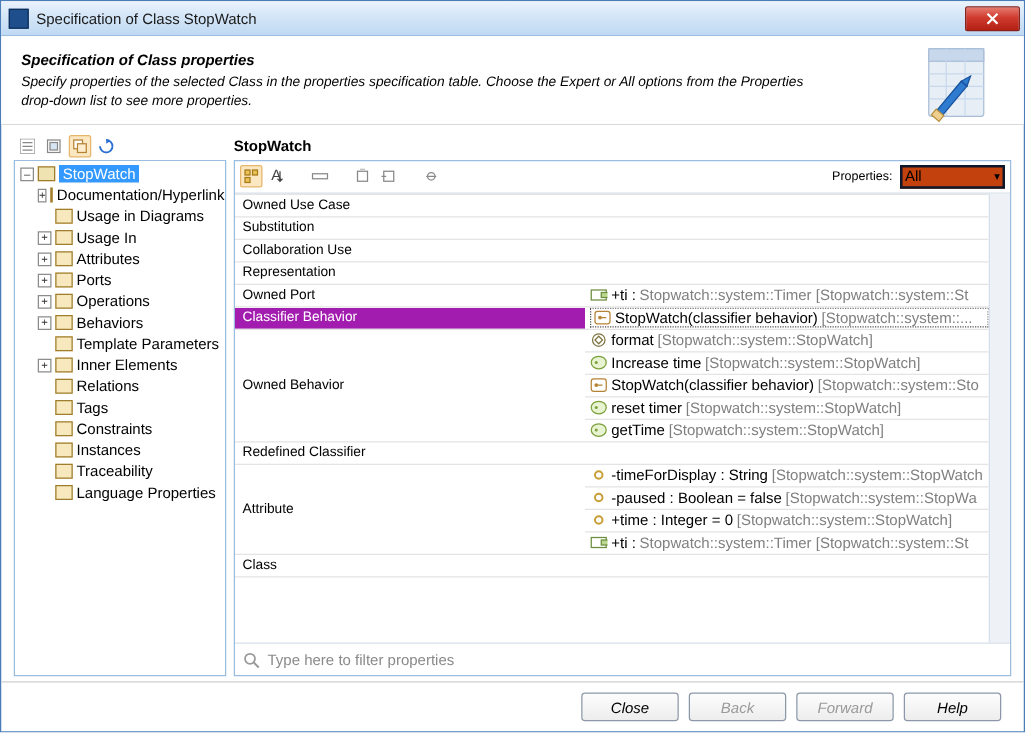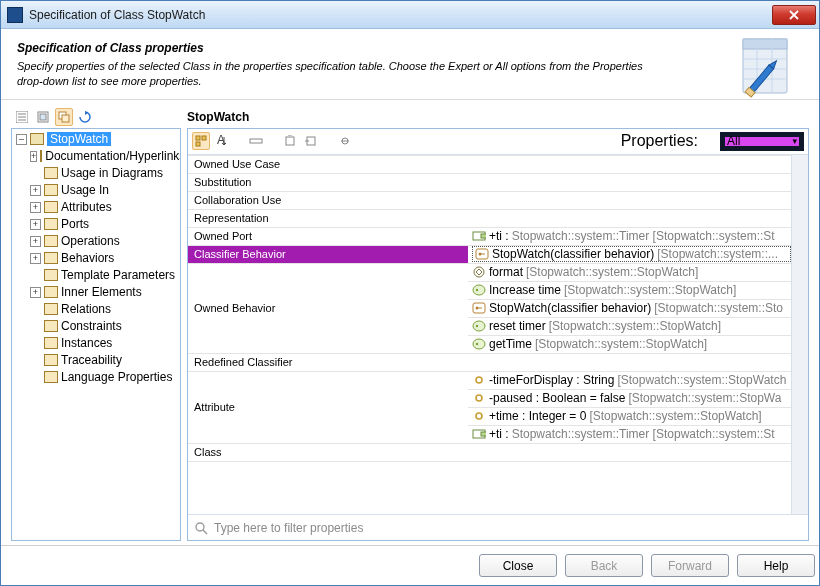--- a/index.html
+++ b/index.html
@@ -26,39 +26,39 @@
   .tw { width: 11px; height: 11px; border: 1px solid #8c8c8c; background: #fff; margin-right: 3px; display: inline-flex; align-items: center; justify-content: center; font-size: 9px; line-height: 1; color: #333; }
   .tw.empty { border: none; background: none; }
   .tree-icon { width: 14px; height: 12px; border: 1px solid #9f7d2d; background: #f7e9bd; margin-right: 3px; }
   .tree-icon.root { background: #f0e3b2; }
   .lbl { color: #000; }
   .right { flex: 1; display: flex; flex-direction: column; min-width: 0; }
   .crumb { font-weight: bold; color: #000; height: 22px; display: flex; align-items: center; }
   .right-panel { flex: 1; border: 1px solid #9bbde0; display: flex; flex-direction: column; min-height: 0; background: #fff; }
   .right-toolbar { border-bottom: 1px solid #d6e0ea; justify-content: flex-start; padding: 2px 4px; height: 26px; }
   .right-toolbar .spacer { flex: 1; }
-  .prop-lbl { font-size: 16px; color: #000; margin-right: 19px; }
-  .prop-select { width: 84px; height: 19px; border: 5px solid #0f172a; background: #d946ef; font-size: 11px; display: flex; align-items: center; padding: 0 2px; cursor: pointer; }
+  .prop-lbl { font-size: 10px; color: #000; margin-right: 3px; }
+  .prop-select { width: 84px; height: 19px; border: 2px solid #0f172a; background: #c2410c; font-size: 11px; display: flex; align-items: center; padding: 0 2px; cursor: pointer; }
   .prop-select .arrow { margin-left: auto; font-size: 9px; }
   .grid-wrap { flex: 1; display: flex; min-height: 0; }
   .grid { flex: 1; overflow: hidden; }
   .grid table { width: 100%; border-collapse: collapse; table-layout: fixed; }
   .grid td { border: 1px solid #e4e4e4; border-left: none; border-right: none; vertical-align: middle; height: 18px; font-size: 11px; color: #000; white-space: nowrap; overflow: hidden; }
   .grid td.name { padding-left: 6px; width: 280px; }
   .grid td.val { padding-left: 4px; }
   .grid tr.sel td { background: #a21caf; color: #fff; }
   .grid tr.sel td.val { background: #fff; color: #000; }
   .sel-focus { border: 1px dotted #555; display: block; padding-left: 2px; }
   .vrow { display: flex; align-items: center; gap: 3px; }
   .picon { width: 14px; height: 12px; display: inline-block; flex: 0 0 14px; }
   .gray { color: #808080; }
   .grid-scroll { width: 17px; background: #eef1f5; border-left: 1px solid #d6e0ea; }
   .filter { height: 26px; border-top: 1px solid #d6e0ea; display: flex; align-items: center; padding: 0 6px; color: #8a8a8a; gap: 6px; }
   .filter .mag { width: 14px; height: 14px; }
-  .footer { height: 40px; border-top: 1px solid #d0d0d0; display: flex; align-items: center; justify-content: flex-end; padding: 0 4px; gap: 8px; }
+  .footer { height: 40px; border-top: 1px solid #d0d0d0; display: flex; align-items: center; justify-content: flex-end; padding: 0 18px; gap: 8px; font-style: italic; }
   .btn { min-width: 78px; height: 23px; border: 1px solid #8c97a8; background: linear-gradient(to bottom, #fdfdfd, #ededed); border-radius: 3px; display: flex; align-items: center; justify-content: center; cursor: pointer; font-size: 12px; }
   .btn.disabled { color: #9a9a9a; }
 </style>
 </head>
 <body>
 
 <div class="window">
   <div class="titlebar">
     <span class="app-icon"></span>
     <span class="title">Specification of Class StopWatch</span>
@@ -172,20 +172,25 @@
               <span class="lbl">Inner Elements</span>
             </div>
             <div class="tree-row child">
               <span class="tw empty"></span>
               <span class="tree-icon"></span>
               <span class="lbl">Relations</span>
             </div>
             <div class="tree-row child">
               <span class="tw empty"></span>
               <span class="tree-icon"></span>
+              <span class="lbl">Tags</span>
+            </div>
+            <div class="tree-row child">
+              <span class="tw empty"></span>
+              <span class="tree-icon"></span>
               <span class="lbl">Constraints</span>
             </div>
             <div class="tree-row child">
               <span class="tw empty"></span>
               <span class="tree-icon"></span>
               <span class="lbl">Instances</span>
             </div>
             <div class="tree-row child">
               <span class="tw empty"></span>
               <span class="tree-icon"></span>

